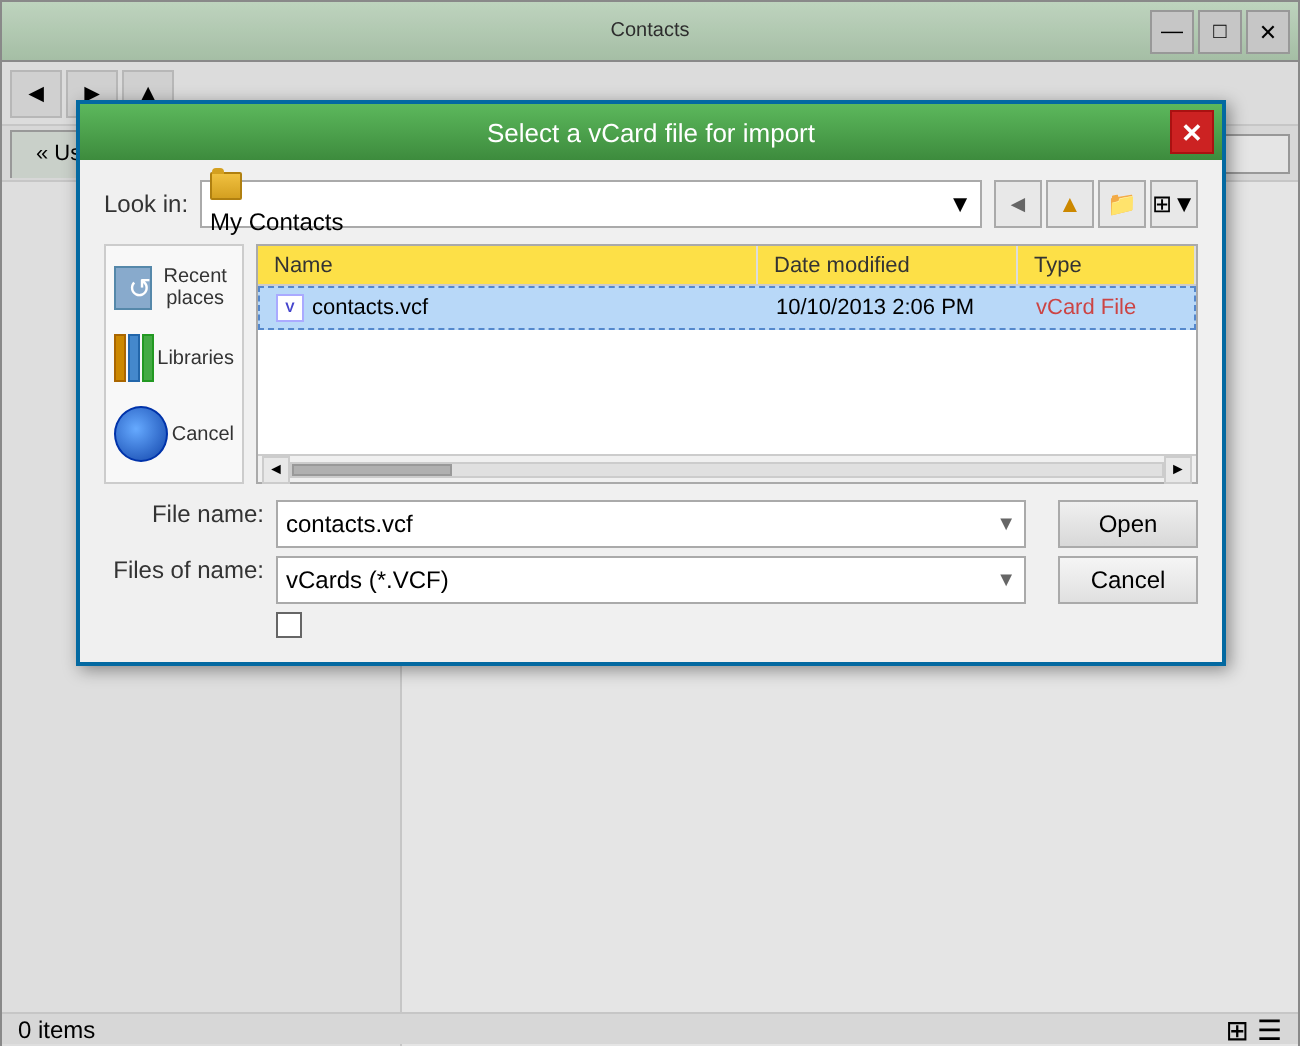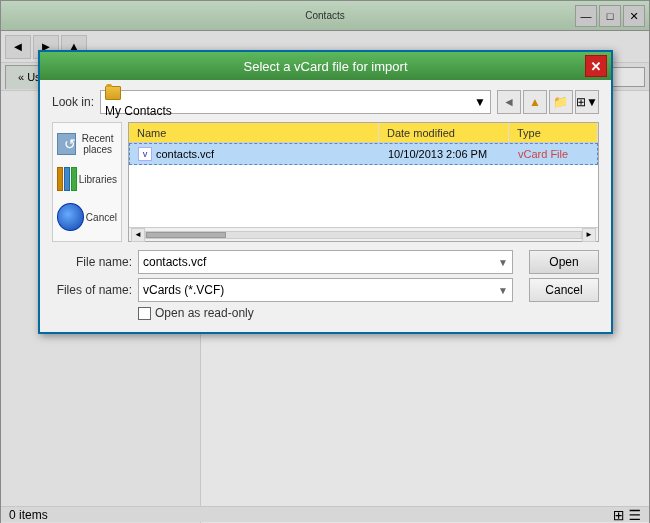--- a/index.html
+++ b/index.html
@@ -361,21 +361,20 @@
       font-size: 8px;
       cursor: pointer;
     }
 
     
     .bottom-form {
       margin-top: 8px;
     }
     .form-row {
       display: flex;
-      align-items: center;
       margin-bottom: 4px;
       gap: 6px;
     }
     .form-label {
       width: 80px;
       text-align: right;
       font-size: 12px;
       color: #333;
     }
     .form-input {
@@ -605,17 +604,16 @@
         <div class="form-input">
           <span class="form-input-text">vCards (*.VCF)</span>
           <span class="form-input-arrow">▼</span>
         </div>
         <div class="form-btn-col">
           <button class="action-btn">Cancel</button>
         </div>
       </div>
       <div class="checkbox-row">
         <div class="checkbox"></div>
-        <span class="checkbox-label">Open as read-only</span>
       </div>
     </div>
   </div>
 </div>
 
 </body></html>

